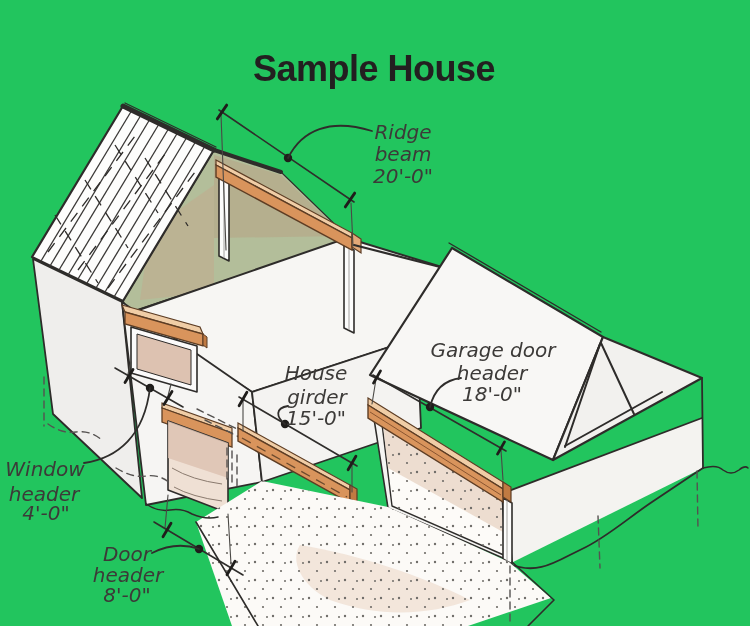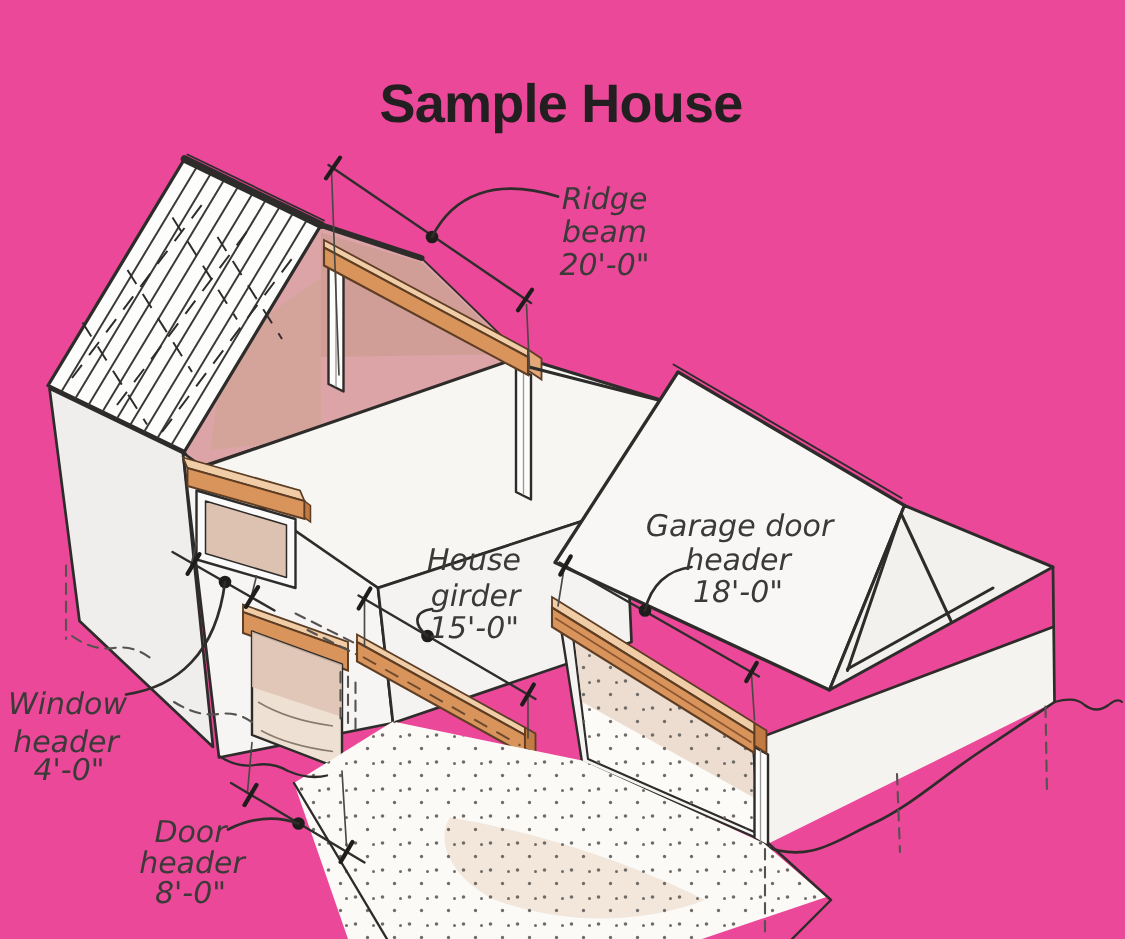--- a/index.html
+++ b/index.html
@@ -1,16 +1,16 @@
 <!DOCTYPE html>
 <html><head>
 <meta charset="utf-8">
 <style>
   html,body{margin:0;padding:0;background:#ffffff;}
-  .stage{position:relative;width:750px;height:626px;background:#ec4899;overflow:hidden;
+  .stage{position:relative;width:750px;height:626px;background:#22c55e;overflow:hidden;
          font-family:"Liberation Sans",sans-serif;}
   .stage svg{position:absolute;left:0;top:0;}
   text{user-select:none;}
   .title-text{font-family:"Liberation Sans",sans-serif;font-weight:bold;font-size:36px;
               letter-spacing:-0.5px;fill:#231f20;}
   .hand{font-family:"DejaVu Sans",sans-serif;font-style:italic;font-size:20px;fill:#3c3a38;}
   .ln{stroke:#2e2c2a;stroke-linecap:round;stroke-linejoin:round;fill:none;}
   .face{stroke:#2e2c2a;stroke-linejoin:round;}
   .dim{stroke:#2f2d2b;stroke-width:1.6;stroke-linecap:round;fill:none;}
   .tick{stroke:#1f1d1b;stroke-width:2.8;stroke-linecap:round;}

